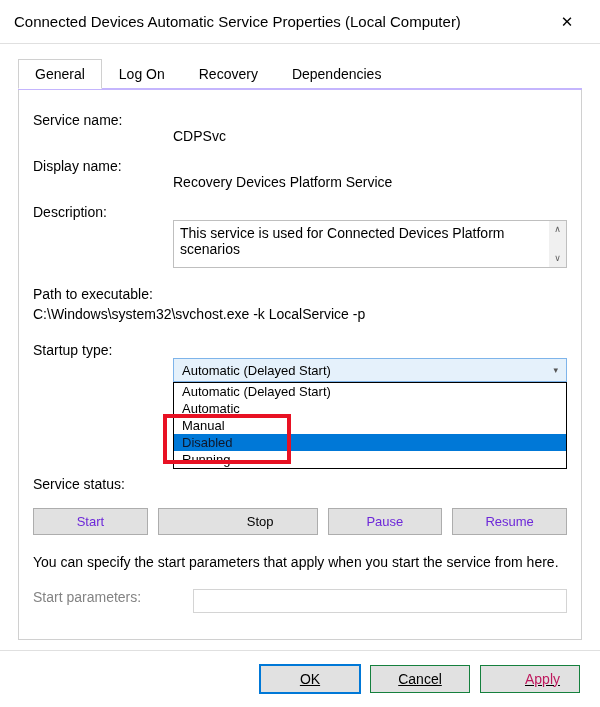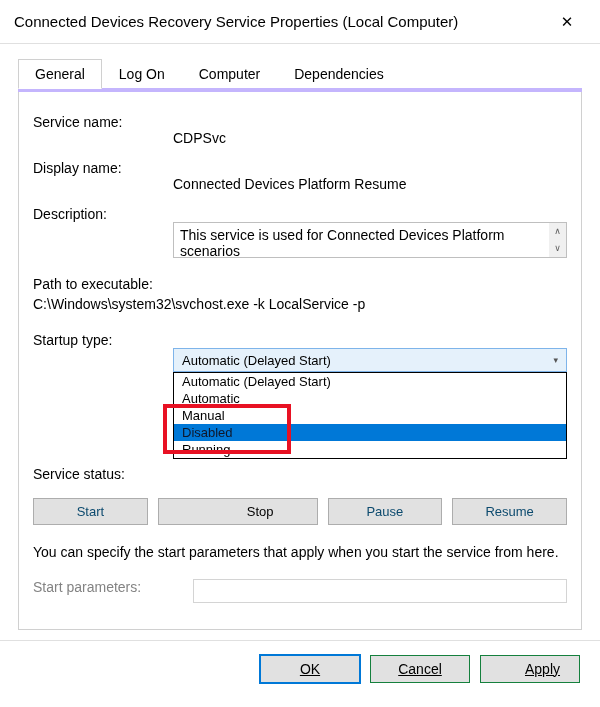--- a/index.html
+++ b/index.html
@@ -1,81 +1,81 @@
 <!DOCTYPE html>
 <html><head>
   <meta charset="utf-8">
   <style>
     * { box-sizing: border-box; font-family: 'Segoe UI', Tahoma, sans-serif; }
     body { margin: 0; width: 600px; height: 707px; background: #fff; font-size: 13px; color: #000; }
     .titlebar { display: flex; align-items: center; justify-content: space-between; padding: 8px 12px 8px 14px; border-bottom: 1px solid #e0e0e0; height: 44px; }
     .title { font-size: 15px; }
     .close-btn { width: 42px; height: 30px; display: flex; align-items: center; justify-content: center; font-size: 15px; cursor: pointer; font-weight: 300; }
     .content { padding: 14px 18px 10px 18px; }
-    .tabs { display: flex; border-bottom: 4px solid #c4b5fd; position: relative; margin-bottom: 0; }
+    .tabs { display: flex; border-bottom: 2px solid #c4b5fd; position: relative; margin-bottom: 0; }
     .tab { padding: 6px 16px; font-size: 14px; cursor: pointer; border: 1px solid transparent; position: relative; top: 1px; }
     .tab.active { border: 1px solid #d0d0d0; border-bottom: 1px solid #fff; background: #fff; }
     .panel { border: 1px solid #d0d0d0; border-top: none; padding: 22px 14px 14px 14px; }
     .row { display: flex; margin-bottom: 14px; align-items: flex-start; }
     .label-col { width: 140px; font-size: 14px; }
     .value-col { flex: 1; font-size: 14px; margin-top: 16px; }
-    .desc-box { border: 1px solid #bfbfbf; background: #fff; padding: 4px 6px; height: 36px; overflow: hidden; position: relative; }
+    .desc-box { border: 1px solid #bfbfbf; background: #fff; padding: 4px 6px; height: 48px; overflow: hidden; position: relative; }
     .desc-scroll { position: absolute; right: 0; top: 0; width: 17px; height: 100%; background: #f0f0f0; display: flex; flex-direction: column; justify-content: space-between; align-items: center; }
     .scroll-btn { font-size: 9px; color: #606060; line-height: 17px; }
     .path-section { margin: 18px 0 20px 0; font-size: 14px; }
     .path-section div { margin-bottom: 4px; }
 
     .combo-wrap { position: relative; }
     .combo { border: 1px solid #7eb4ea; background: #e5f1fb; height: 24px; display: flex; align-items: center; padding: 0 8px; justify-content: space-between; font-size: 13px; }
     .combo-arrow { font-size: 9px; color: #555; }
     .dropdown { position: absolute; top: 24px; left: 0; right: 0; border: 1px solid #000; background: #fff; z-index: 10; }
     .option { padding: 1px 8px; font-size: 13px; overflow: hidden; white-space: nowrap; }
     .option.selected { background: #0078d7; color: #0f172a; }
 
     .redbox { position: absolute; border: 4px solid #e81123; z-index: 20; pointer-events: none; }
 
     .status-row { margin-top: 94px; display: flex; font-size: 14px; }
     .btn-row { display: flex; gap: 10px; margin: 16px 0 18px 0; }
-    .btn { flex: 1; height: 27px; border: 1px solid #adadad; background: #e1e1e1; font-size: 13px; display: flex; align-items: center; justify-content: center; color: #0c4a6e; }
+    .btn { flex: 1; height: 27px; border: 1px solid #adadad; background: #e1e1e1; font-size: 13px; display: flex; align-items: center; justify-content: center; color: #6d28d9; }
     .btn.enabled { background: #e1e1e1; color: #000; border: 1px solid #adadad; padding-left: 45px; }
     .info { font-size: 14px; margin-bottom: 16px; line-height: 1.4; }
     .params { display: flex; align-items: flex-start; margin-bottom: 12px; }
     .params-label { width: 160px; font-size: 14px; color: #838383; }
     .params-input { flex: 1; height: 24px; border: 1px solid #d4d4d4; background: #fff; }
 
     .footer { display: flex; justify-content: flex-end; gap: 10px; padding: 14px 20px 18px 0; text-decoration: underline; }
     .footer-btn { width: 100px; height: 28px; border: 1px solid #15803d; background: #e1e1e1; font-size: 14px; }
     .footer-btn.primary { border: 1px solid #0078d7; background: #e1e1e1; outline: 1px solid #0078d7; }
-    .footer-btn.disabled { color: #000000; padding-left: 31px; }
+    .footer-btn.disabled { color: #be185d; padding-left: 31px; }
     hr.sep { border: none; border-top: 1px solid #e0e0e0; margin: 0; }
   </style>
 </head>
 <body>
 
 <div class="titlebar">
-  <span class="title">Connected Devices Recovery Service Properties (Local Computer)</span>
+  <span class="title">Connected Devices Automatic Service Properties (Local Computer)</span>
   <div class="close-btn">✕</div>
 </div>
 
 <div class="content">
   <div class="tabs">
     <div class="tab active">General</div>
     <div class="tab">Log On</div>
-    <div class="tab">Computer</div>
+    <div class="tab">Recovery</div>
     <div class="tab">Dependencies</div>
   </div>
 
   <div class="panel">
     <div class="row">
       <div class="label-col">Service name:</div>
       <div class="value-col">CDPSvc</div>
     </div>
     <div class="row">
       <div class="label-col">Display name:</div>
-      <div class="value-col">Connected Devices Platform Resume</div>
+      <div class="value-col">Recovery Devices Platform Service</div>
     </div>
     <div class="row">
       <div class="label-col">Description:</div>
       <div class="value-col">
         <div class="desc-box">
           <span>This service is used for Connected Devices Platform scenarios</span>
           <div class="desc-scroll">
             <span class="scroll-btn">∧</span>
             <span class="scroll-btn">∨</span>
           </div>

